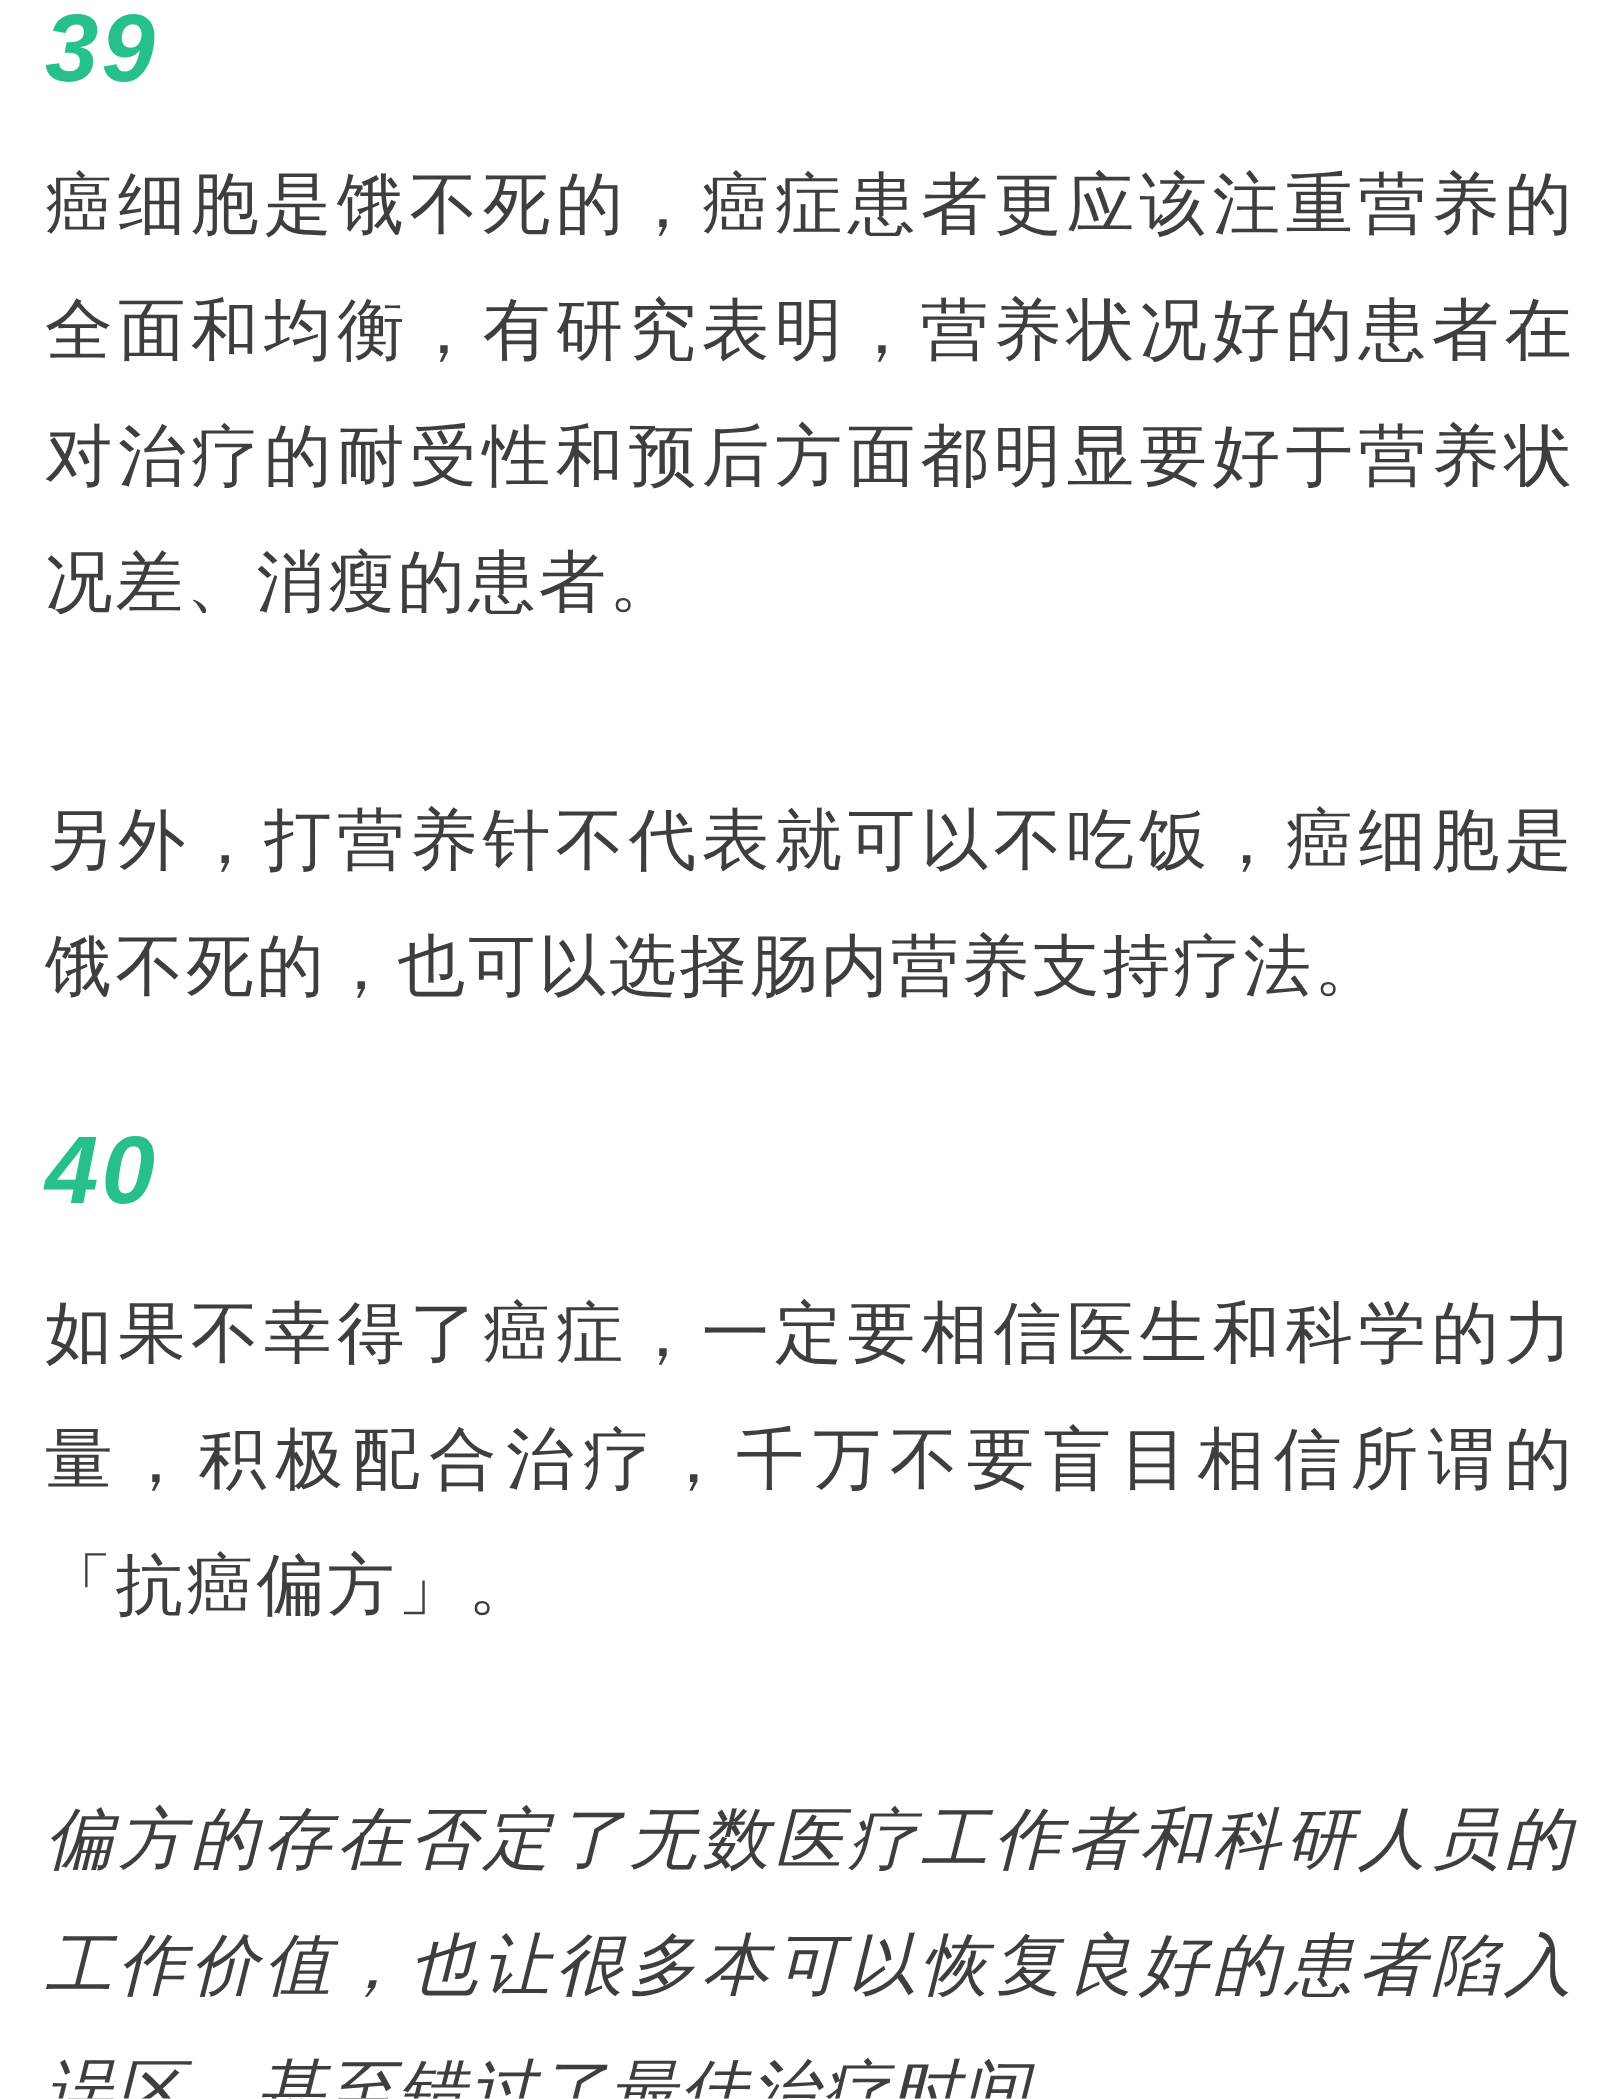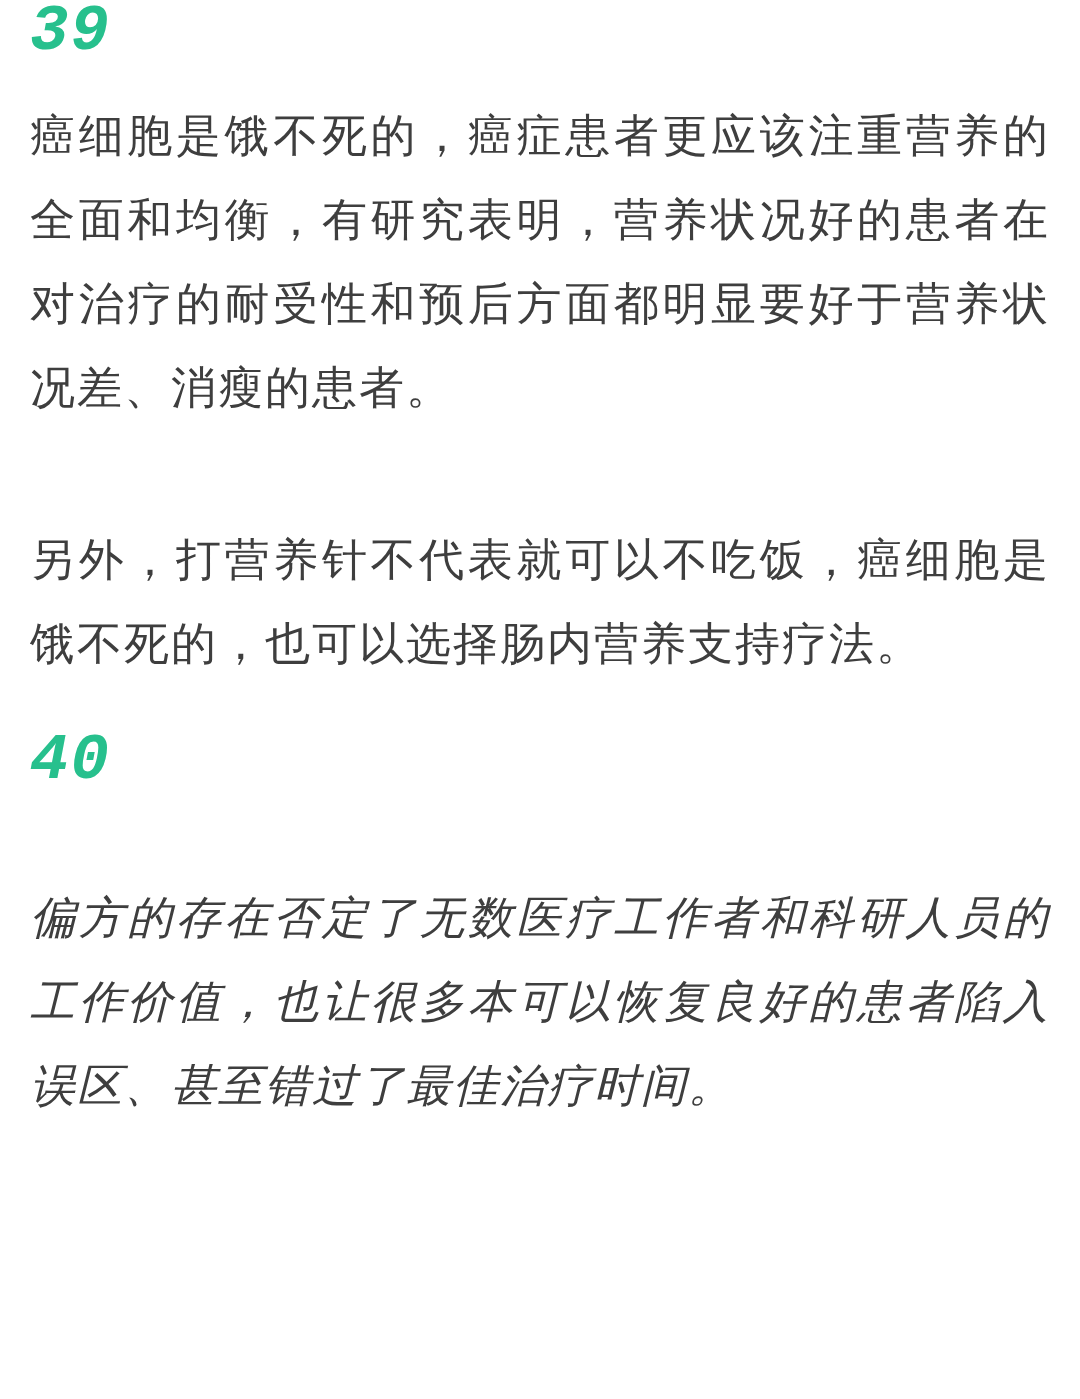--- a/index.html
+++ b/index.html
@@ -18,24 +18,23 @@
     box-sizing: border-box;
   }
   .section-number {
     font-size: 64px;
     line-height: 60px;
     font-weight: bold;
     font-style: italic;
     color: #27C08D;
     letter-spacing: 2px;
     margin: 0;
-    font-family: Liberation Mono, monospace;
   }
   #sec39-number { margin-top: 2px; }
-  #sec40-number { margin-top: 45px; }
+  #sec40-number { margin-top: 64px; }
   .para {
     font-size: 45px;
     line-height: 84px;
     color: #3E3E3E;
     letter-spacing: 2px;
     text-align: justify;
     text-justify: inter-ideograph;
     margin: 0;
     word-break: break-all;
   }
@@ -50,16 +49,17 @@
 <div class="article">
 
   <section>
     <h2 class="section-number" id="sec39-number">39</h2>
     <p class="para" id="sec39-para-0">癌细胞是饿不死的，癌症患者更应该注重营养的全面和均衡，有研究表明，营养状况好的患者在对治疗的耐受性和预后方面都明显要好于营养状况差、消瘦的患者。</p>
     <p class="para" id="sec39-para-1">另外，打营养针不代表就可以不吃饭，癌细胞是饿不死的，也可以选择肠内营养支持疗法。</p>
   </section>
 
   <section>
     <h2 class="section-number" id="sec40-number">40</h2>
+    <p class="para" id="sec40-para-0">如果不幸得了癌症，一定要相信医生和科学的力量，积极配合治疗，千万不要盲目相信所谓的「抗癌偏方」。</p>
     <p class="para" id="sec40-para-1">偏方的存在否定了无数医疗工作者和科研人员的工作价值，也让很多本可以恢复良好的患者陷入误区、甚至错过了最佳治疗时间。</p>
   </section>
 
 </div>
 
 </body></html>

